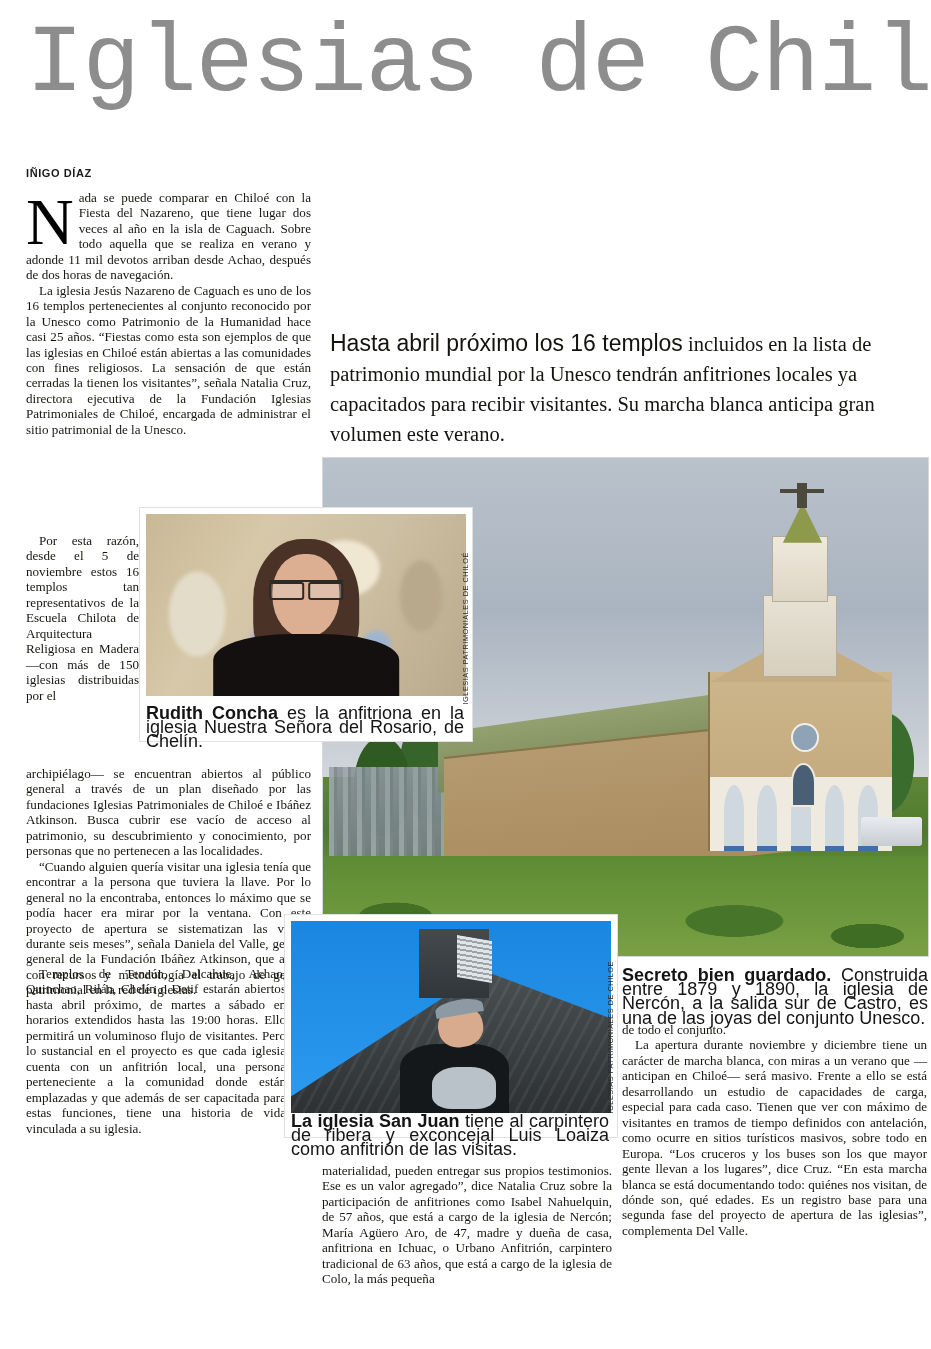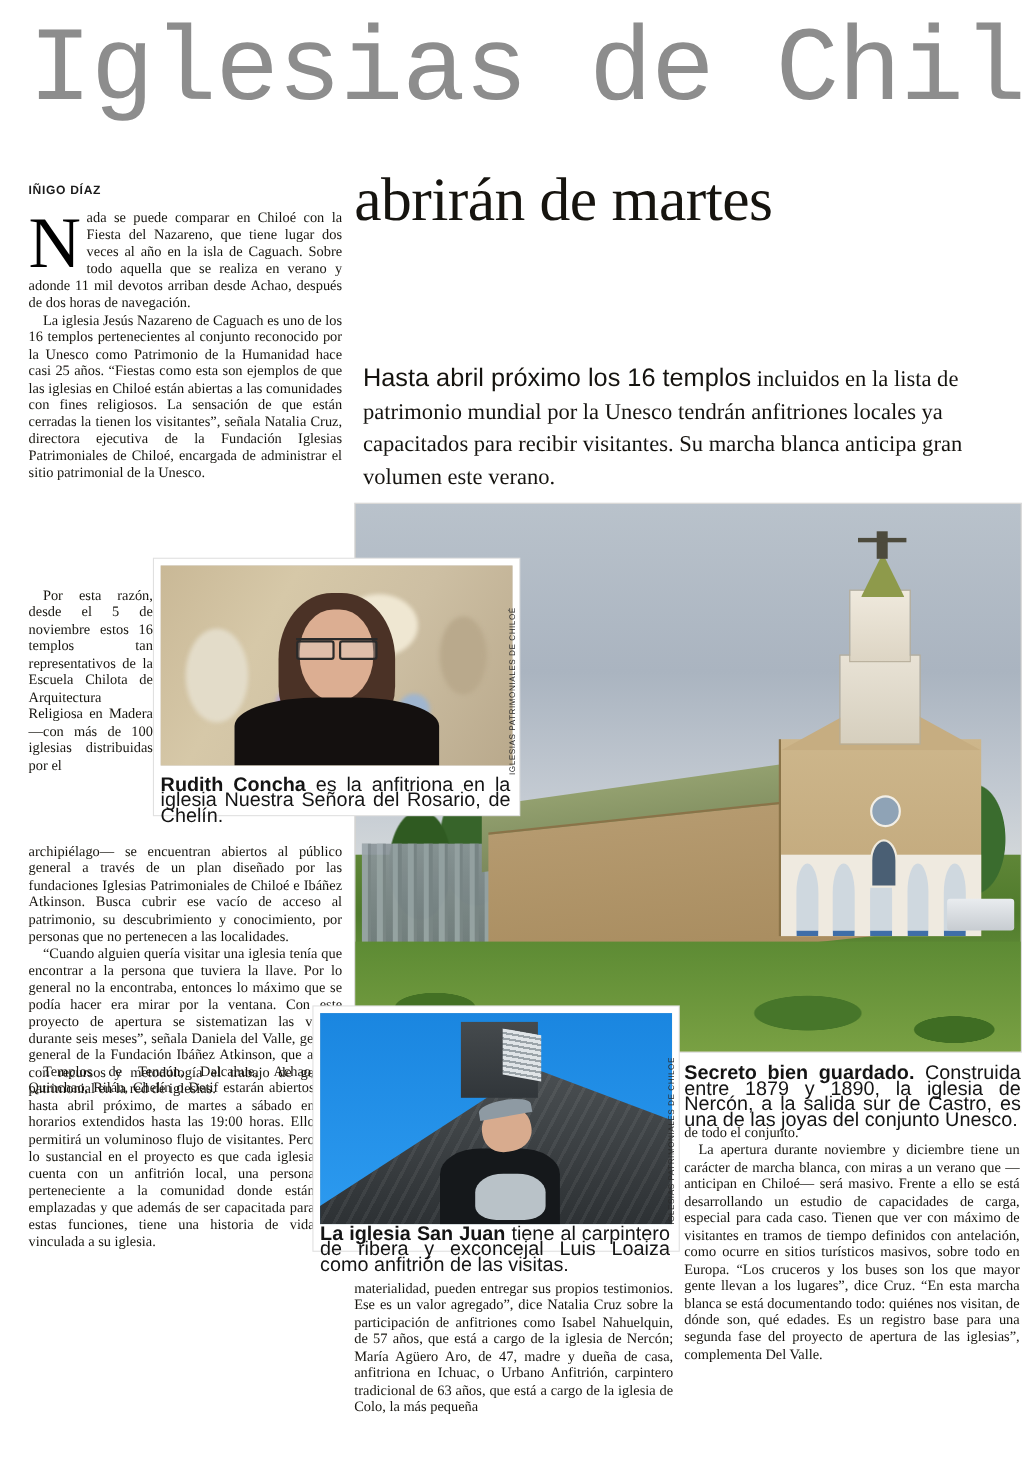--- a/index.html
+++ b/index.html
@@ -399,36 +399,35 @@
 
   .vcredit-rudith { right: 2px; top: 44px; }
   .vcredit-sanjuan { right: 2px; top: 46px; }
 </style>
 </head>
 <body>
 
 <div class="headline-main">Iglesias de Chiloé</div>
 
 <div class="headline-sub">
-  <div>abrirán de martes</div>
 </div>
 
 <div class="byline">IÑIGO DÍAZ</div>
 
 <div class="deck">
   <b>Hasta abril próximo los 16 templos</b><span> incluidos en la lista de patrimonio mundial por la Unesco tendrán anfitriones locales ya capacitados para recibir visitantes. Su marcha blanca anticipa gran volumen este verano.</span>
 </div>
 
 <div class="col-text" id="col1-top">
   <p class="noindent"><span class="dropcap">N</span><span>ada se puede comparar en Chiloé con la Fiesta del Nazareno, que tiene lugar dos veces al año en la isla de Caguach. Sobre todo aquella que se realiza en verano y adonde 11 mil devotos arriban desde Achao, después de dos horas de navegación.</span></p>
   <p>La iglesia Jesús Nazareno de Caguach es uno de los 16 templos pertenecientes al conjunto reconocido por la Unesco como Patrimonio de la Humanidad hace casi 25 años. “Fiestas como esta son ejemplos de que las iglesias en Chiloé están abiertas a las comunidades con fines religiosos. La sensación de que están cerradas la tienen los visitantes”, señala Natalia Cruz, directora ejecutiva de la Fundación Iglesias Patrimoniales de Chiloé, encargada de administrar el sitio patrimonial de la Unesco.</p>
 </div>
 
 <div class="col-text" id="col1-narrow">
-  <p>Por esta razón, desde el 5 de noviembre estos 16 templos tan representativos de la Escuela Chilota de Arquitectura Religiosa en Madera —con más de 100 iglesias distribuidas por el</p>
+  <p>Por esta razón, desde el 5 de noviembre estos 16 templos tan representativos de la Escuela Chilota de Arquitectura Religiosa en Madera —con más de 150 iglesias distribuidas por el</p>
 </div>
 
 <div class="col-text" id="col1-mid">
   <p class="noindent">archipiélago— se encuentran abiertos al público general a través de un plan diseñado por las fundaciones Iglesias Patrimoniales de Chiloé e Ibáñez Atkinson. Busca cubrir ese vacío de acceso al patrimonio, su descubrimiento y conocimiento, por personas que no pertenecen a las localidades.</p>
   <p>“Cuando alguien quería visitar una iglesia tenía que encontrar a la persona que tuviera la llave. Por lo general no la encontraba, entonces lo máximo que se podía hacer era mirar por la ventana. Con este proyecto de apertura se sistematizan las visitas durante seis meses”, señala Daniela del Valle, gerenta general de la Fundación Ibáñez Atkinson, que apoyó con recursos y metodología el trabajo de gestión patrimonial en la red de iglesias.</p>
 </div>
 
 <div class="col-text" id="col1-bot">
   <p>Templos de Tenaún, Dalcahue, Achao, Quinchao, Rilán, Chelín o Detif estarán abiertos hasta abril próximo, de martes a sábado en horarios extendidos hasta las 19:00 horas. Ello permitirá un voluminoso flujo de visitantes. Pero lo sustancial en el proyecto es que cada iglesia cuenta con un anfitrión local, una persona perteneciente a la comunidad donde están emplazadas y que además de ser capacitada para estas funciones, tiene una historia de vida vinculada a su iglesia.</p>
 </div>

